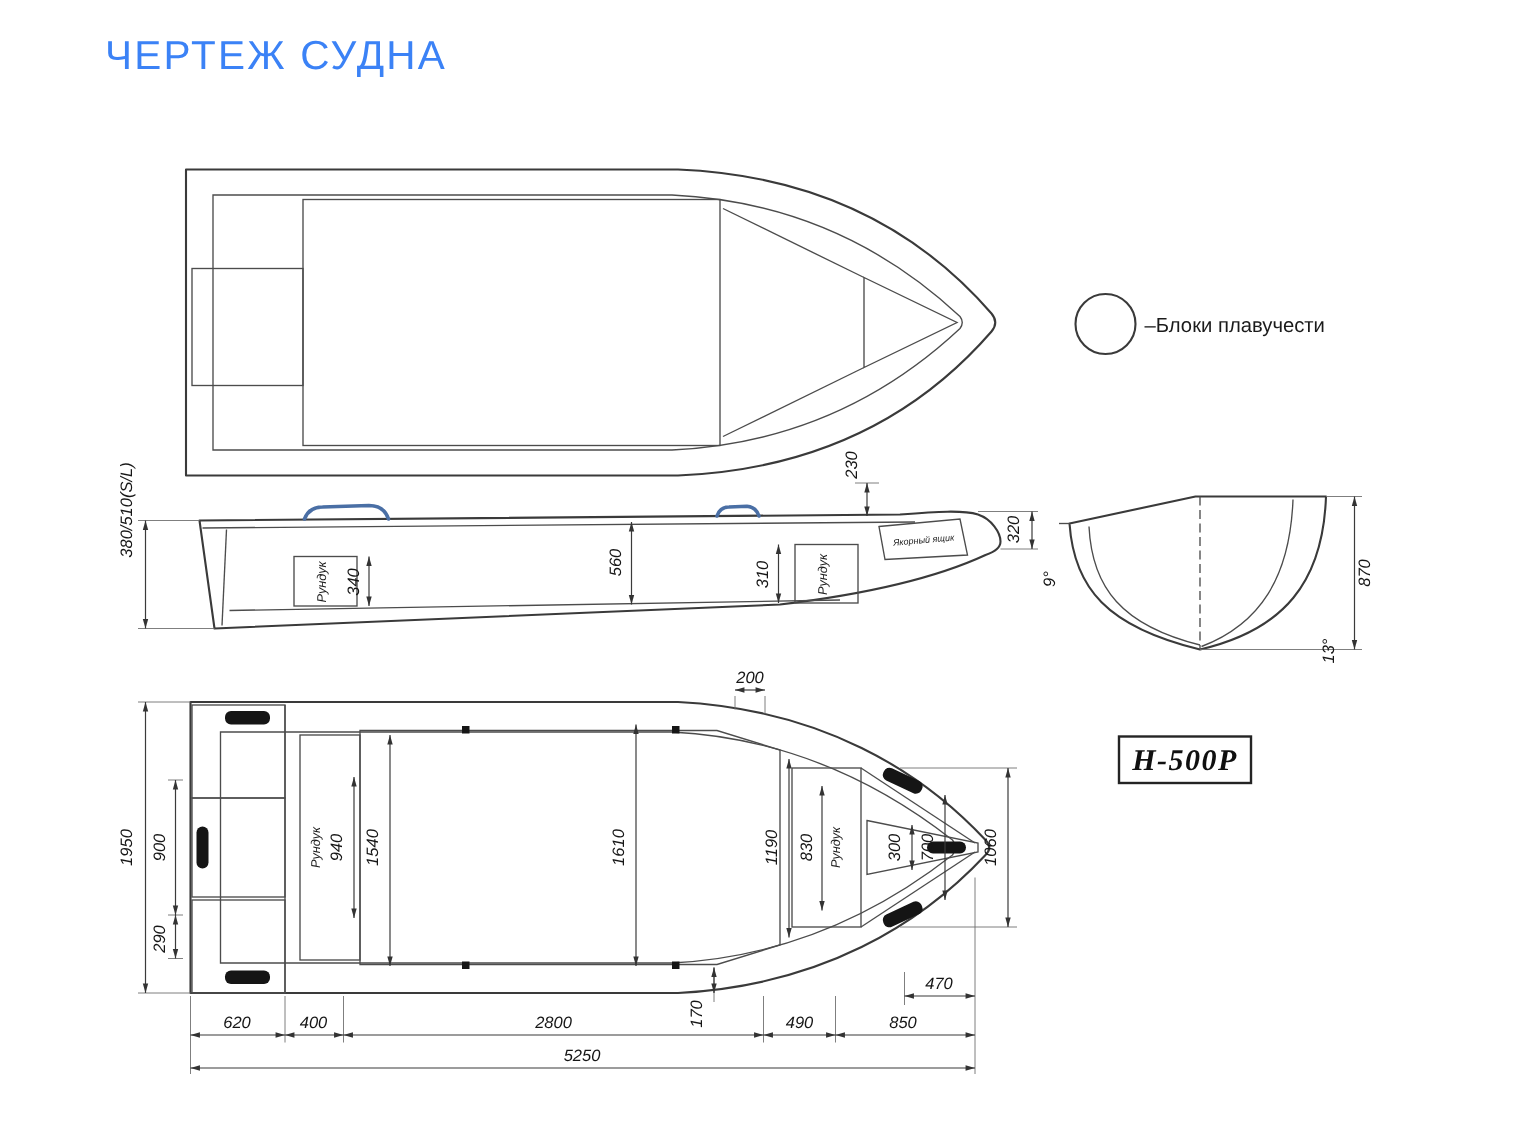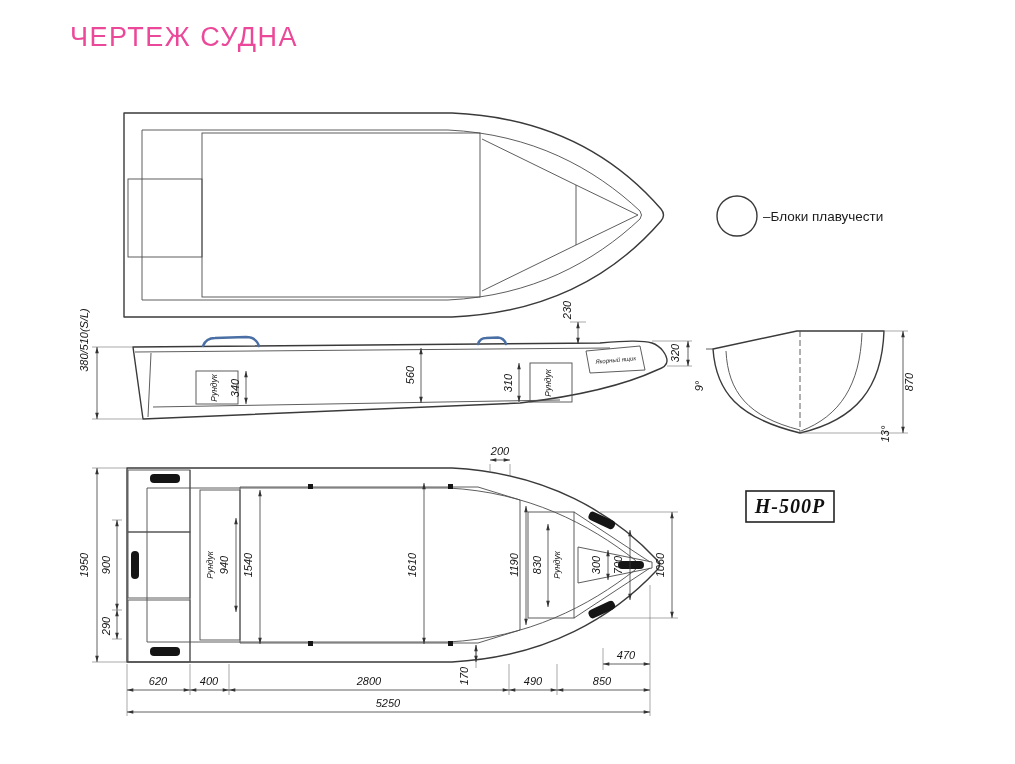--- a/index.html
+++ b/index.html
@@ -1,20 +1,20 @@
 <!DOCTYPE html>
 <html><head>
 <meta charset="utf-8">
 <style>
   html,body { margin:0; padding:0; background:#ffffff; }
   body { width:1015px; height:764px; position:relative; overflow:hidden;
          font-family:"Liberation Sans",sans-serif; }
   .title { position:absolute; left:70px; top:22px; margin:0;
            font-size:27px; font-weight:500; letter-spacing:1.5px;
-           color:#ec4899; font-family:"Liberation Sans",sans-serif;text-align:right; }
+           color:#3b82f6; font-family:"Liberation Sans",sans-serif;text-align:right; }
   svg.sheet { position:absolute; left:0; top:0; }
   .ol   { fill:none; stroke:#3a3a3a; stroke-width:1.4; stroke-linejoin:round; stroke-linecap:round; }
   .thin { fill:none; stroke:#4c4c4c; stroke-width:0.9; }
   .dim  { fill:none; stroke:#3b3b3b; stroke-width:0.8; }
   .ext  { fill:none; stroke:#707070; stroke-width:0.6; }
   .dimt { font:italic 11px "Liberation Sans",sans-serif; fill:#161616; text-anchor:middle; }
   .small{ font:italic 8.5px "Liberation Sans",sans-serif; fill:#1d1d1d; text-anchor:middle; }
   .tiny { font:italic 6px "Liberation Sans",sans-serif; fill:#1d1d1d; text-anchor:middle; }
   .legend-t { font:13.5px "Liberation Sans",sans-serif; fill:#1b1b1b; }
   .model-t  { font:italic 600 20px "Liberation Serif",serif; fill:#101010; text-anchor:middle; letter-spacing:1px; }

